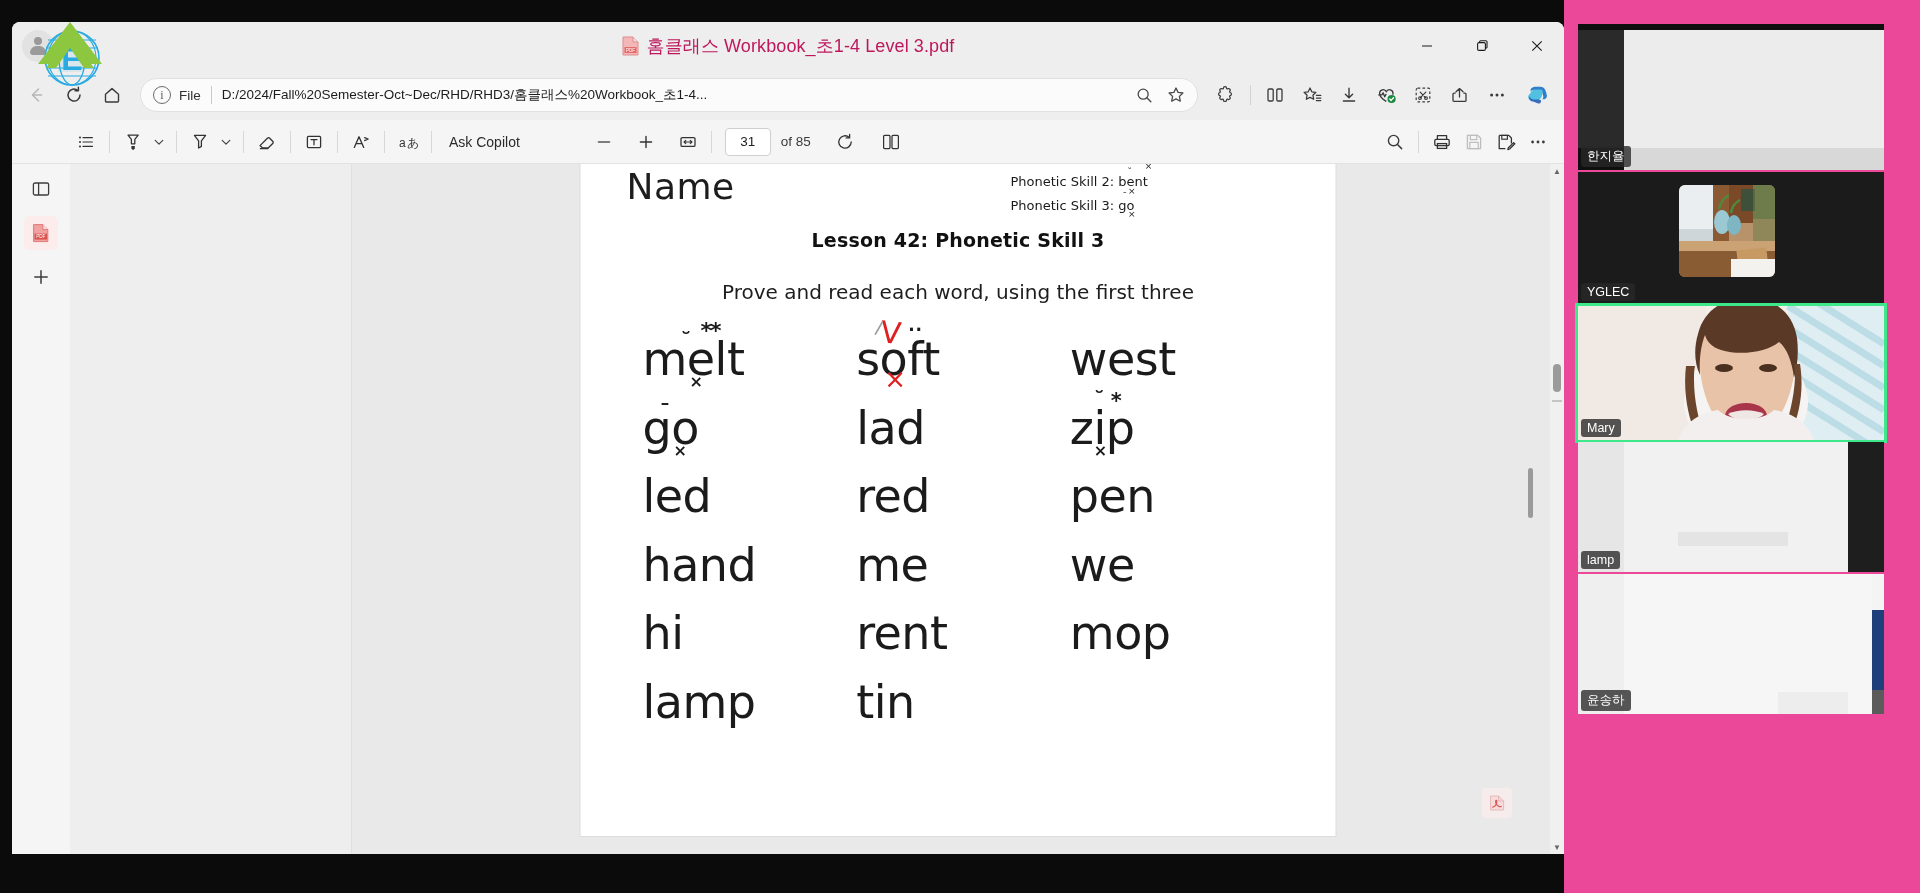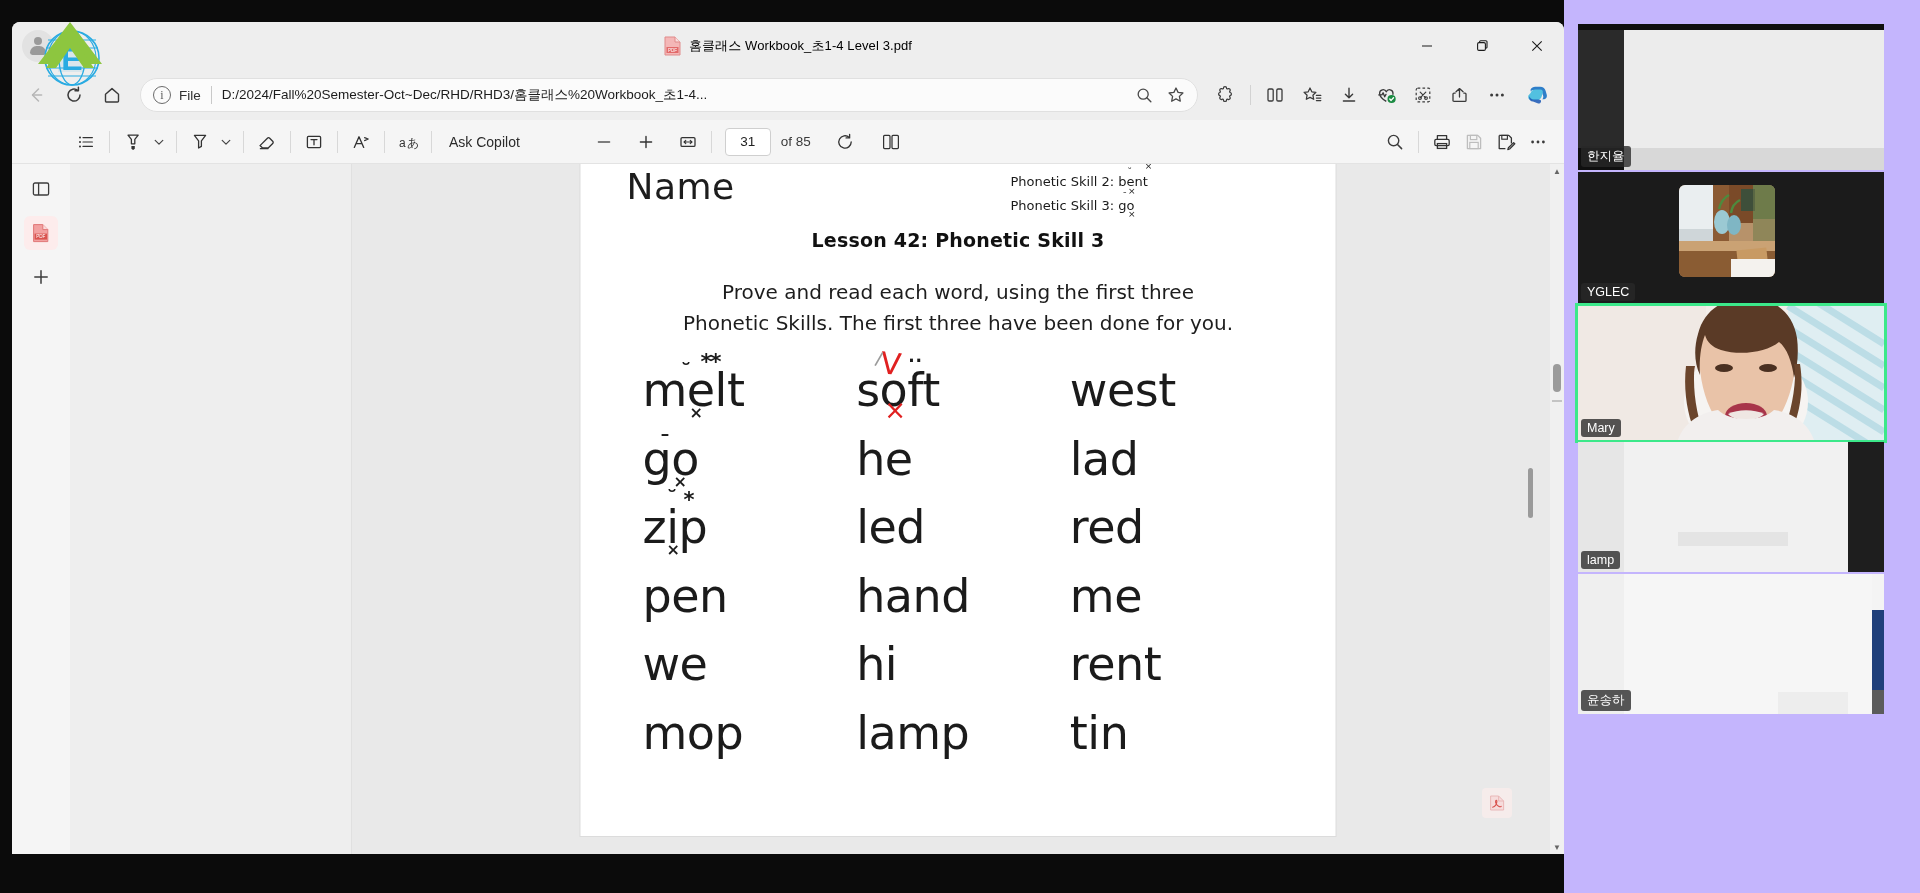--- a/index.html
+++ b/index.html
@@ -39,21 +39,21 @@
     border-radius: 8px 8px 3px 3px; background: #9a9a9a;
   }
   .title-center {
     position: absolute; left: 0; right: 0; top: 0; height: 48px;
     display: flex; align-items: center; justify-content: center; gap: 8px;
     pointer-events: none;
   }
   .pdf-tab-icon { width: 17px; height: 20px; position: relative; }
   .pdf-tab-icon svg { display: block; }
   .title-text {
-    font-size: 13px; color: #000000; white-space: nowrap;
+    font-size: 18px; color: #be185d; white-space: nowrap;
     letter-spacing: .1px;
   }
   .wincontrols {
     position: absolute; right: 0; top: 0; height: 48px; display: flex;
   }
   .winbtn {
     width: 55px; height: 48px; display: flex; align-items: center; justify-content: center;
     color: #1b1b1b;
   }
   .winbtn svg { display: block; }
@@ -213,21 +213,21 @@
     align-items: center; justify-content: center;
   }
   .splitter {
     position: absolute; right: 2px; top: 290px; width: 4px; height: 46px;
     background: #bdbdbd; border-radius: 2px;
   }
 
   
   .vidbar {
     position: absolute; right: 0; top: 0; width: 356px; height: 893px;
-    background: #c4b5fd;
+    background: #ec4899;
   }
   .tile { position: absolute; left: 14px; width: 306px; background: #1a1a1a; }
   .tile.active { outline: 3px solid #3ce88a; left: 14px; }
   .namechip {
     position: absolute; left: 3px; bottom: 3px;
     background: rgba(40,40,40,.78); color: #fff;
     font-size: 12.5px; padding: 2px 6px; border-radius: 3px;
     font-family: "Liberation Sans", sans-serif; white-space: nowrap;
   }
   .blankvid { width: 100%; height: 100%; position: relative; overflow: hidden; }
@@ -596,21 +596,20 @@
                 </div>
                 <div>
                   <span>Phonetic Skill 3: </span><span class="skill-word">g<span style="position:relative">o<span class="mk" style="left:0.5px;top:-6px;">̄</span><span class="mk" style="left:1.5px;top:12px;">×</span></span></span>
                 </div>
               </div>
 
               <div class="ws-lesson">Lesson 42: Phonetic Skill 3</div>
 
               <div class="ws-instr">
                 <div>Prove and read each word, using the first three</div>
-                <div>Phonetic Skills. The first three have been done for you.</div>
               </div>
             </div>
 
             <div class="ws-grid">
 
               <div class="ws-cell">
                 <span>melt</span>
                 <span class="ann" style="left:38px;top:-4px;font-size:22px;">˘</span>
                 <span class="ann" style="left:58px;top:-14px;font-size:22px;letter-spacing:-2px;">**</span>
                 <span class="ann" style="left:47px;top:40px;font-size:16px;">×</span>
@@ -623,23 +622,20 @@
                 <span class="ann" style="left:20px;top:-14px;font-size:15px;color:#9a9a9a;transform:rotate(30deg);">|</span>
               </div>
               <div class="ws-cell">
                 <span>west</span>
               </div>
 
               <div class="ws-cell">
                 <span>go</span>
                 <span class="ann" style="left:28px;top:-2px;font-size:22px;">̄</span>
                 <span class="ann" style="left:31px;top:40px;font-size:16px;">×</span>
-              </div>
-              <div class="ws-cell">
-                <span>he</span>
               </div>
               <div class="ws-cell">
                 <span>lad</span>
               </div>
 
               <div class="ws-cell">
                 <span>zip</span>
                 <span class="ann" style="left:24px;top:-14px;font-size:22px;">˘</span>
                 <span class="ann" style="left:41px;top:-12px;font-size:21px;">*</span>
                 <span class="ann" style="left:24px;top:40px;font-size:16px;">×</span>

